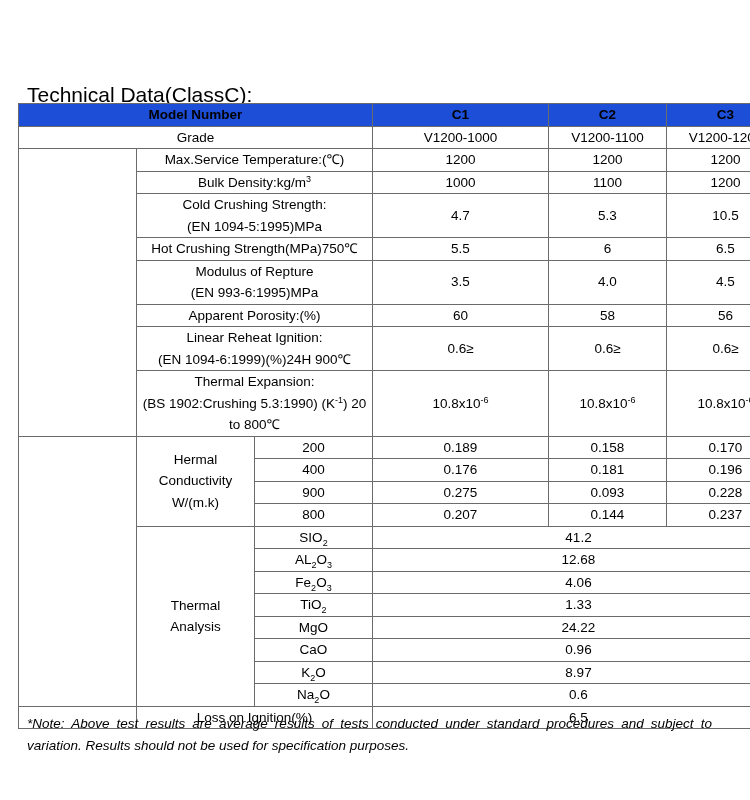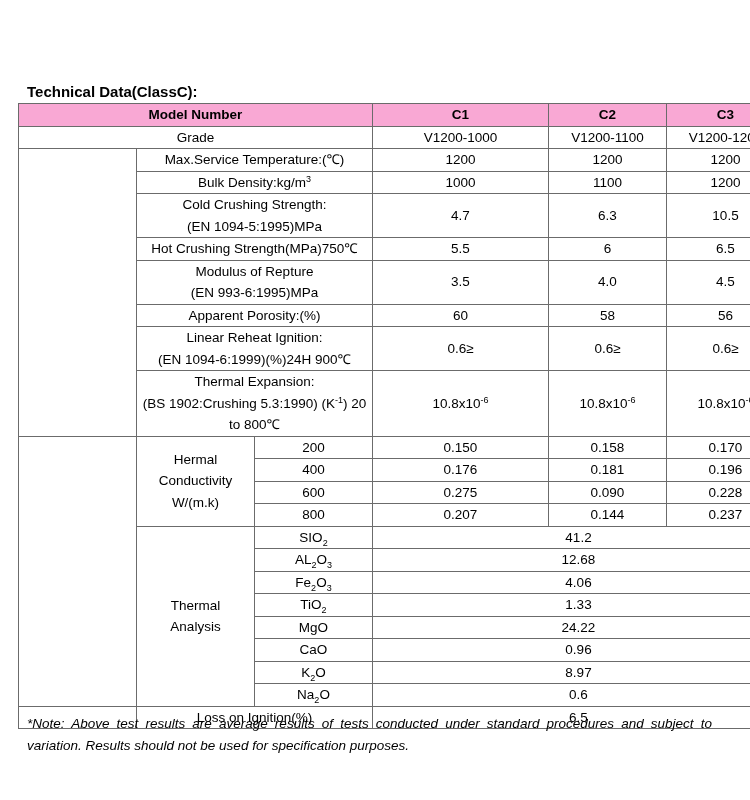--- a/index.html
+++ b/index.html
@@ -1,20 +1,20 @@
 <!DOCTYPE html>
 <html><head>
 <meta charset="utf-8">
 <style>
   html, body { margin: 0; padding: 0; background: #ffffff; }
   body { width: 750px; height: 800px; position: relative; font-family: "Liberation Sans", sans-serif; color: #000; }
-  .title { position: absolute; left: 27px; top: 83px; font-size: 15px; font-weight: bold; text-align: center; }
+  .title { position: absolute; left: 27px; top: 83px; font-size: 21px; font-weight: normal; text-align: center; }
   table.spec { position: absolute; left: 18px; top: 103px; width: 718px; border-collapse: collapse; table-layout: fixed; font-size: 13.5px; }
   table.spec td { border: 1px solid #6b6b6b; text-align: center; vertical-align: middle; padding: 0 2px; line-height: 21.5px; }
-  table.spec tr.hdr td { background: #f9a8d4; font-weight: bold; height: 21px; }
+  table.spec tr.hdr td { background: #1d4ed8; font-weight: bold; height: 21px; }
   table.spec tr td { height: 21px; }
   sup, sub { font-size: 9px; line-height: 0; }
   .note { position: absolute; left: 27px; top: 713px; width: 685px; font-size: 13.5px; line-height: 22px; text-align: justify; font-style: italic; }
 </style>
 </head>
 <body>
 
 <div class="title">Technical Data(ClassC):</div>
 
 <table class="spec">
@@ -51,21 +51,21 @@
     <td>1000</td>
     <td>1100</td>
     <td>1200</td>
   </tr>
   <tr>
     <td colspan="2">
           <div>Cold Crushing Strength:</div>
           <div>(EN 1094-5:1995)MPa</div>
         </td>
     <td>4.7</td>
-    <td>6.3</td>
+    <td>5.3</td>
     <td>10.5</td>
   </tr>
   <tr>
     <td colspan="2">Hot Crushing Strength(MPa)750℃</td>
     <td>5.5</td>
     <td>6</td>
     <td>6.5</td>
   </tr>
   <tr>
     <td colspan="2">
@@ -103,34 +103,34 @@
   </tr>
 
   <tr>
     <td rowspan="12"></td>
     <td rowspan="4">
           <div>Hermal</div>
           <div>Conductivity</div>
           <div>W/(m.k)</div>
         </td>
     <td>200</td>
-    <td>0.150</td>
+    <td>0.189</td>
     <td>0.158</td>
     <td>0.170</td>
   </tr>
   <tr>
     <td>400</td>
     <td>0.176</td>
     <td>0.181</td>
     <td>0.196</td>
   </tr>
   <tr>
-    <td>600</td>
+    <td>900</td>
     <td>0.275</td>
-    <td>0.090</td>
+    <td>0.093</td>
     <td>0.228</td>
   </tr>
   <tr>
     <td>800</td>
     <td>0.207</td>
     <td>0.144</td>
     <td>0.237</td>
   </tr>
 
   <tr>

